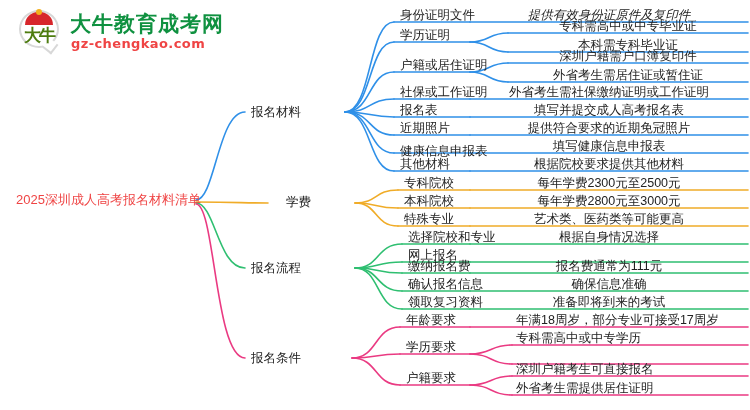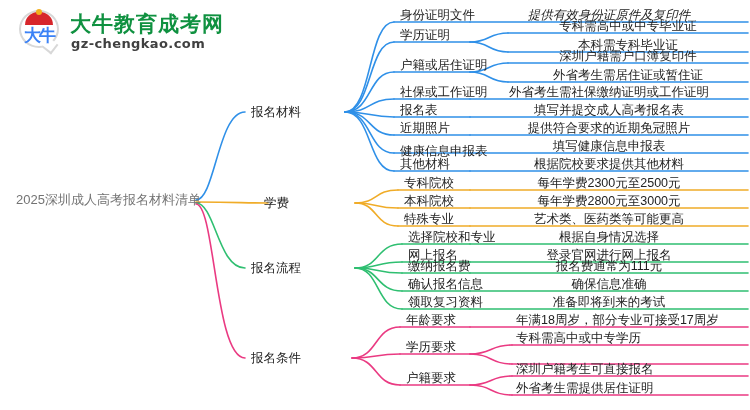--- a/index.html
+++ b/index.html
@@ -31,39 +31,39 @@
     position:absolute;left:7px;top:2px;width:28px;height:13px;
     background:#d7262b;border-radius:14px 14px 0 0;
   }
   #logo .cap:after{
     content:"";position:absolute;left:11px;top:-3px;width:6px;height:6px;
     background:#f2b01e;border-radius:50%;
   }
   #logo .dn{
     position:absolute;left:0;top:12px;width:42px;height:26px;
     font-family:"DejaVu Sans",sans-serif;font-weight:700;font-size:17px;
-    color:#3b82f6;text-align:center;line-height:26px;letter-spacing:-2px;
+    color:#4d7c0f;text-align:center;line-height:26px;letter-spacing:-2px;
   }
   #logo .t1{
     position:absolute;left:52px;top:2px;
     font-size:21px;font-weight:700;color:#0f9140;letter-spacing:1px;
     white-space:nowrap;
   }
   #logo .t2{
     position:absolute;left:53px;top:28px;
-    font-size:13px;font-weight:700;color:#404040;letter-spacing:.4px;
+    font-size:13px;font-weight:700;color:#ef4444;letter-spacing:.4px;
     font-family:"DejaVu Sans",sans-serif;white-space:nowrap;
   }
 
   
   .node{
     position:absolute;white-space:nowrap;color:#222;
     font-size:12.5px;line-height:14px;
   }
-  .node.root{font-size:13px;color:#737373;}
+  .node.root{font-size:13px;color:#ef4444;}
   .node.l1{font-size:12.5px;}
   .node.l2{font-size:12.5px;}
   .node.l3{font-size:12.5px;}
   .ctr{transform:translateX(-50%);}
 </style>
 </head>
 <body>
 
 <div id="stage">
 
@@ -185,40 +185,39 @@
   <div class="node l3 ctr" style="left:628px;top:19px;">专科需高中或中专毕业证</div>
   <div class="node l3 ctr" style="left:628px;top:38px;">本科需专科毕业证</div>
   <div class="node l3 ctr" style="left:628px;top:49px;">深圳户籍需户口簿复印件</div>
   <div class="node l3 ctr" style="left:628px;top:68px;">外省考生需居住证或暂住证</div>
   <div class="node l3 ctr" style="left:609px;top:85px;">外省考生需社保缴纳证明或工作证明</div>
   <div class="node l3 ctr" style="left:609px;top:103px;">填写并提交成人高考报名表</div>
   <div class="node l3 ctr" style="left:609px;top:121px;">提供符合要求的近期免冠照片</div>
   <div class="node l3 ctr" style="left:609px;top:139px;">填写健康信息申报表</div>
   <div class="node l3 ctr" style="left:609px;top:157px;">根据院校要求提供其他材料</div>
 
-  <div class="node l1" style="left:264px;top:196px;">学费</div>
+  <div class="node l1" style="left:286px;top:196px;font-family:Liberation Mono, monospace;">学费</div>
 
   <div class="node l2" style="left:404px;top:176px;">专科院校</div>
   <div class="node l2" style="left:404px;top:194px;font-family:Liberation Serif, serif;">本科院校</div>
   <div class="node l2" style="left:404px;top:212px;">特殊专业</div>
 
   <div class="node l3 ctr" style="left:609px;top:176px;">每年学费2300元至2500元</div>
   <div class="node l3 ctr" style="left:609px;top:194px;">每年学费2800元至3000元</div>
   <div class="node l3 ctr" style="left:609px;top:212px;">艺术类、医药类等可能更高</div>
 
   <div class="node l1" style="left:251px;top:261px;">报名流程</div>
 
   <div class="node l2" style="left:408px;top:230px;">选择院校和专业</div>
   <div class="node l2" style="left:408px;top:248px;">网上报名</div>
   <div class="node l2" style="left:408px;top:259px;">缴纳报名费</div>
   <div class="node l2" style="left:408px;top:277px;">确认报名信息</div>
   <div class="node l2" style="left:408px;top:295px;">领取复习资料</div>
 
   <div class="node l3 ctr" style="left:609px;top:230px;">根据自身情况选择</div>
-  <div class="node l3 ctr" style="left:609px;top:248px;">登录官网进行网上报名</div>
   <div class="node l3 ctr" style="left:609px;top:259px;">报名费通常为111元</div>
   <div class="node l3 ctr" style="left:609px;top:277px;">确保信息准确</div>
   <div class="node l3 ctr" style="left:609px;top:295px;">准备即将到来的考试</div>
 
   <div class="node l1" style="left:251px;top:351px;">报名条件</div>
 
   <div class="node l2" style="left:406px;top:313px;">年龄要求</div>
   <div class="node l2" style="left:406px;top:340px;">学历要求</div>
   <div class="node l2" style="left:406px;top:371px;">户籍要求</div>
 

